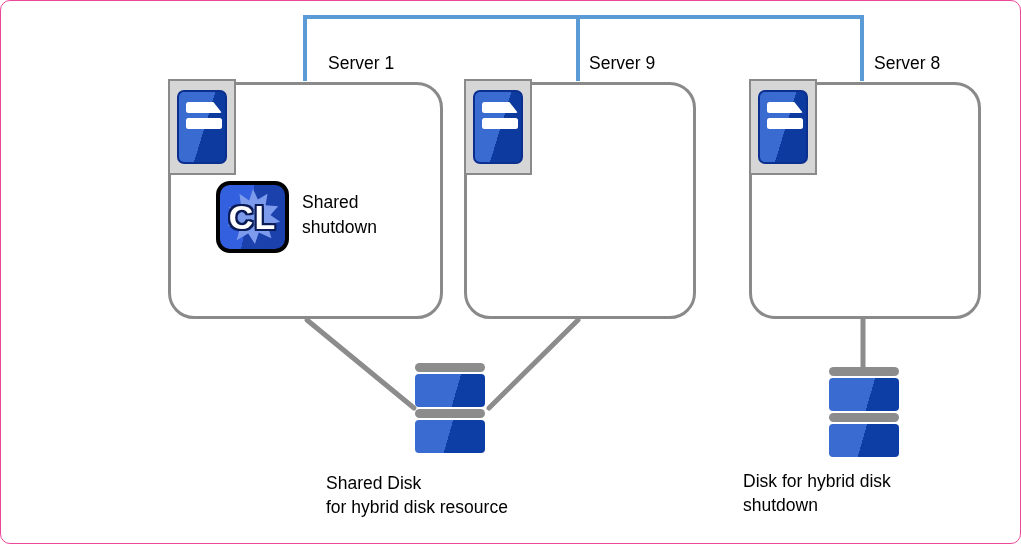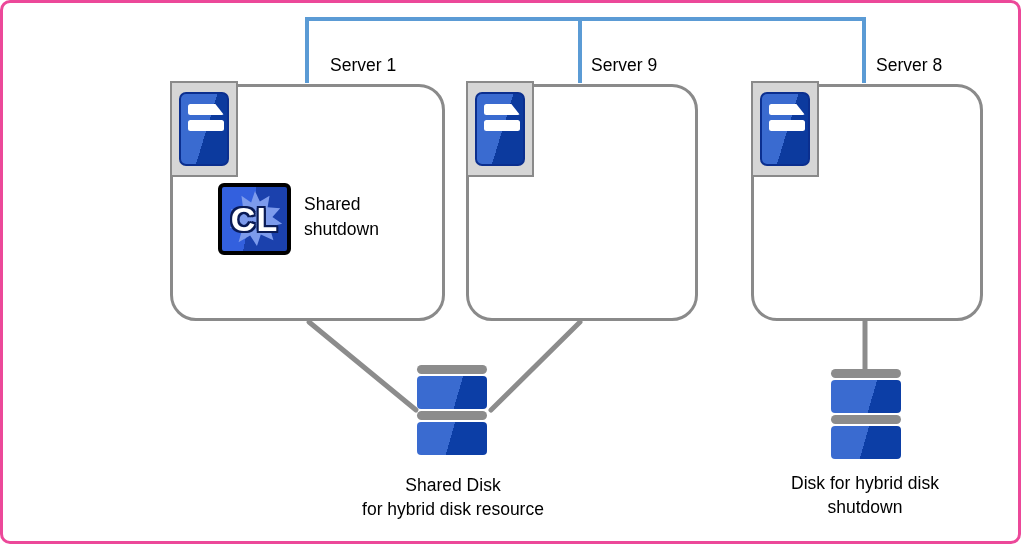--- a/index.html
+++ b/index.html
@@ -1,27 +1,27 @@
 <!DOCTYPE html>
 <html><head>
 <meta charset="utf-8">
 <style>
   html,body { margin:0; padding:0; background:#ffffff; }
   .canvas {
     position:relative; width:1021px; height:544px;
     background:#ffffff;
-    border:3px solid #ec4899; border-radius:10px;
+    border:1px solid #ec4899; border-radius:10px;
     box-sizing:border-box;
     font-family:"Liberation Sans", sans-serif;
     color:#000; overflow:hidden;
   }
   .wires { position:absolute; left:0; top:0; width:1021px; height:544px; }
 
   .label { position:absolute; font-size:17.5px; line-height:25px; white-space:nowrap; }
-  .label.center { text-align:center; white-space:normal; line-height:24px; }
+  .label.center { text-align:left; white-space:normal; line-height:24px; }
 
   .server-box {
     position:absolute; top:81px; height:237px; box-sizing:border-box;
     background:#ffffff; border:3px solid #8a8a8a; border-radius:26px;
   }
 
   .server-icon {
     position:absolute; top:78px; width:68px; height:96px; box-sizing:border-box;
     background:#d6d6d6; border:2px solid #8a8a8a;
   }
@@ -32,21 +32,21 @@
   }
   .srv-bar {
     position:absolute; left:7px; width:36px; height:11px;
     background:#ffffff; border-radius:2.5px;
   }
   .srv-bar.b1 { top:10px; clip-path:polygon(0 0, 76% 0, 100% 100%, 0 100%); }
   .srv-bar.b2 { top:26px; }
 
   .cl-icon {
     position:absolute; left:215px; top:180px; width:73px; height:72px;
-    box-sizing:border-box; border:4px solid #000; border-radius:6px;
+    box-sizing:border-box; border:4px solid #000; border-radius:14px;
     background:linear-gradient(102deg, #3360de 44%, #1b41ad 44%);
     overflow:hidden;
   }
   .cl-star { position:absolute; left:2px; top:0px; width:62px; height:62px; }
   .cl-text {
     position:absolute; left:0; right:0; top:13px; text-align:center;
     font-size:34px; font-weight:bold; color:#ffffff; letter-spacing:1px;
     text-shadow:-2px 0 #0a1b56, 2px 0 #0a1b56, 0 -2px #0a1b56, 0 2px #0a1b56,
                 -2px -2px #0a1b56, 2px 2px #0a1b56, -2px 2px #0a1b56, 2px -2px #0a1b56;
   }

